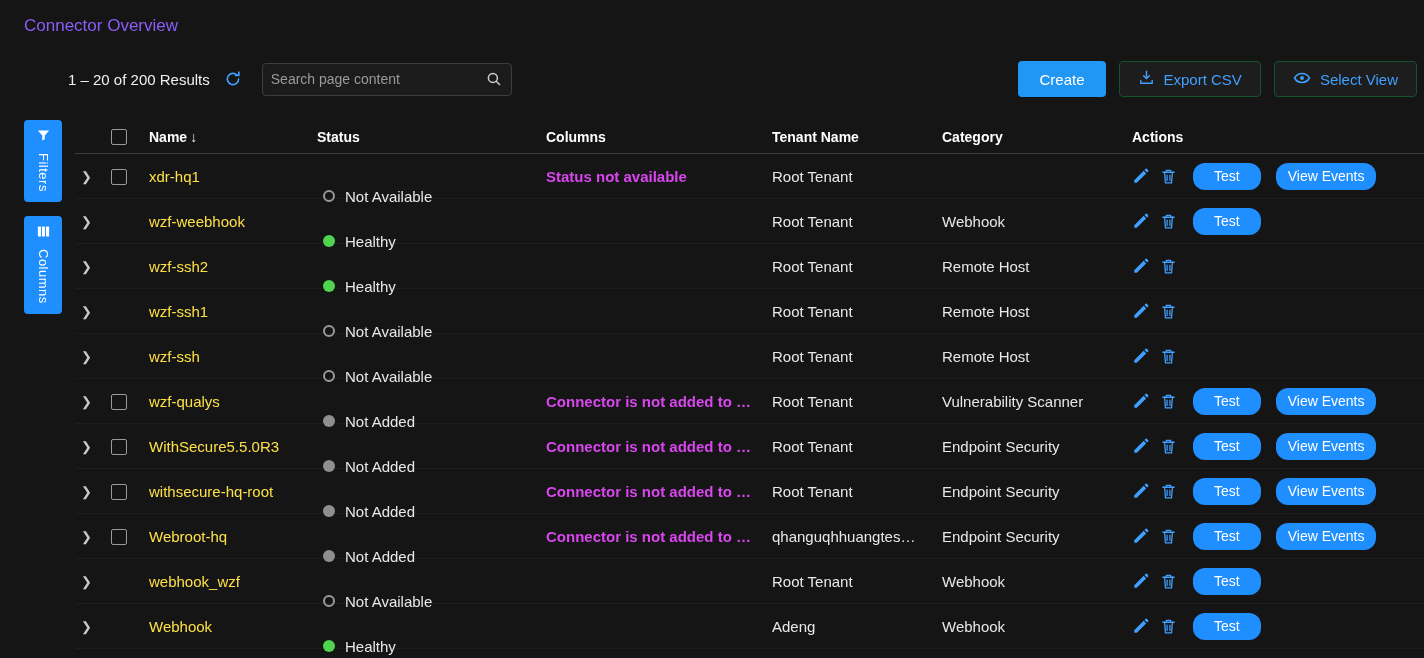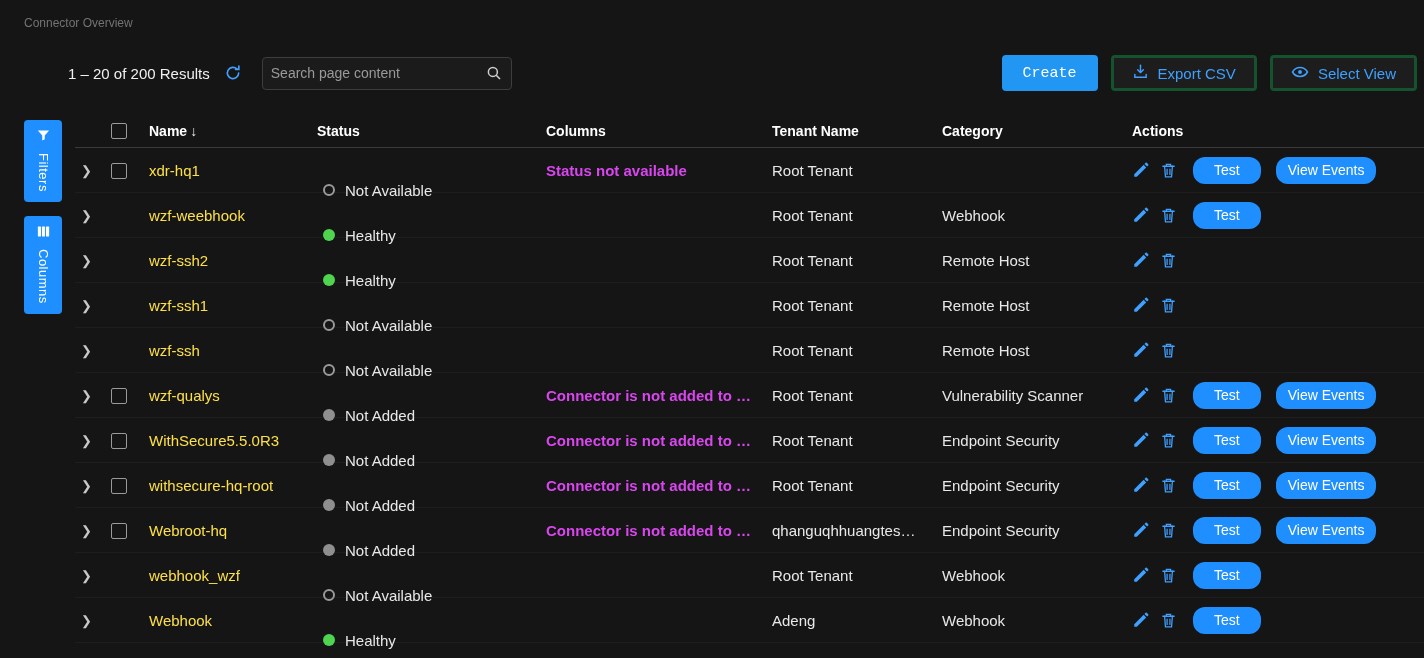--- a/index.html
+++ b/index.html
@@ -4,21 +4,21 @@
 <style>
   * { box-sizing: border-box; }
   html,body { margin:0; padding:0; }
   body {
     width:1424px; height:658px; overflow:hidden;
     background:#151515; color:#e8e8e8;
     font-family:"Liberation Sans", sans-serif;
     position:relative;
   }
   .page-title {
-    padding:16px 0 0 24px; font-size:12px; color:#737373;
+    padding:16px 0 0 24px; font-size:17px; color:#8b5cf6;
   }
   
   .toolbar {
     display:flex; align-items:center;
     margin-top:25px; padding-left:68px; padding-right:7px;
     height:36px;
   }
   .results { font-size:15px; color:#f0f0f0; white-space:nowrap; }
   .refresh { margin-left:14px; display:inline-flex; align-items:center; cursor:pointer; }
   .search { position:relative; margin-left:20px; }
@@ -26,24 +26,24 @@
     width:250px; height:33px; background:#1b1b1b; border:1px solid #3d3d3d;
     border-radius:4px; color:#e8e8e8; font-size:14px;
     padding:0 34px 0 8px; outline:none; font-family:"Liberation Sans", sans-serif;
   }
   .search input::placeholder { color:#9a9a9a; }
   .search .search-ic { position:absolute; right:9px; top:7px; }
   .tb-right { margin-left:auto; display:flex; align-items:center; gap:13px; }
   .btn-create {
     background:#2196f3; color:#ffffff; border:none; border-radius:4px;
     height:36px; padding:0 21px; font-size:15px; cursor:pointer;
-    font-family:Liberation Mono, monospace;
+    font-family:Liberation Sans, sans-serif;
   }
   .btn-ghost {
-    background:#1d1d1d; color:#3fa0ff; border:3px solid #14532d; border-radius:4px;
+    background:#1d1d1d; color:#3fa0ff; border:1px solid #14532d; border-radius:4px;
     height:36px; padding:0 18px; font-size:15px; cursor:pointer;
     display:inline-flex; align-items:center; gap:9px;
     font-family:"Liberation Sans", sans-serif;
     text-align:center;
   }
   
   .side-tabs { position:absolute; left:24px; top:120px; display:flex; flex-direction:column; gap:14px; }
   .side-tab {
     width:38px; background:#1f8fff; color:#fff; border-radius:4px;
     display:flex; flex-direction:column; align-items:center;

